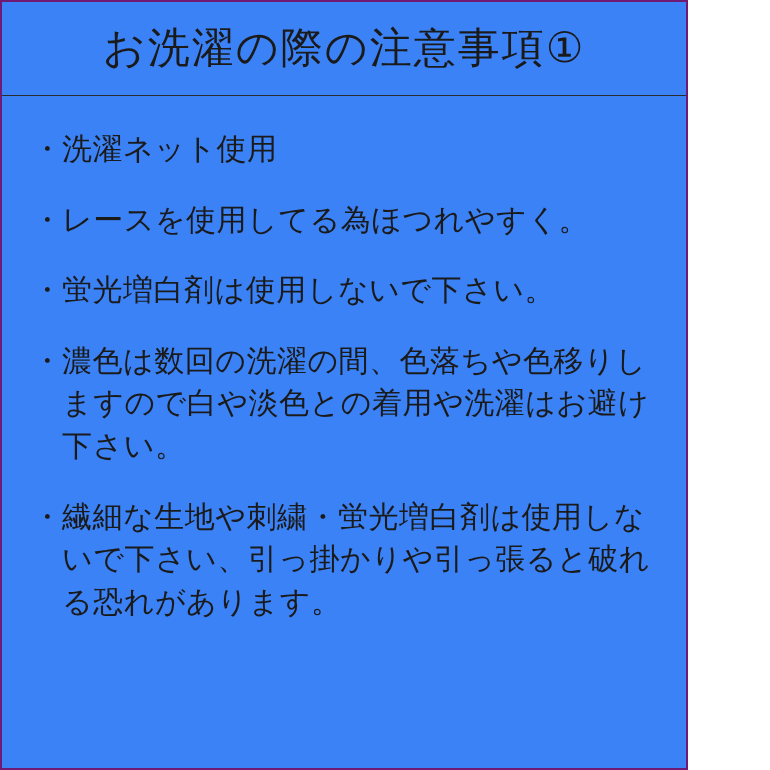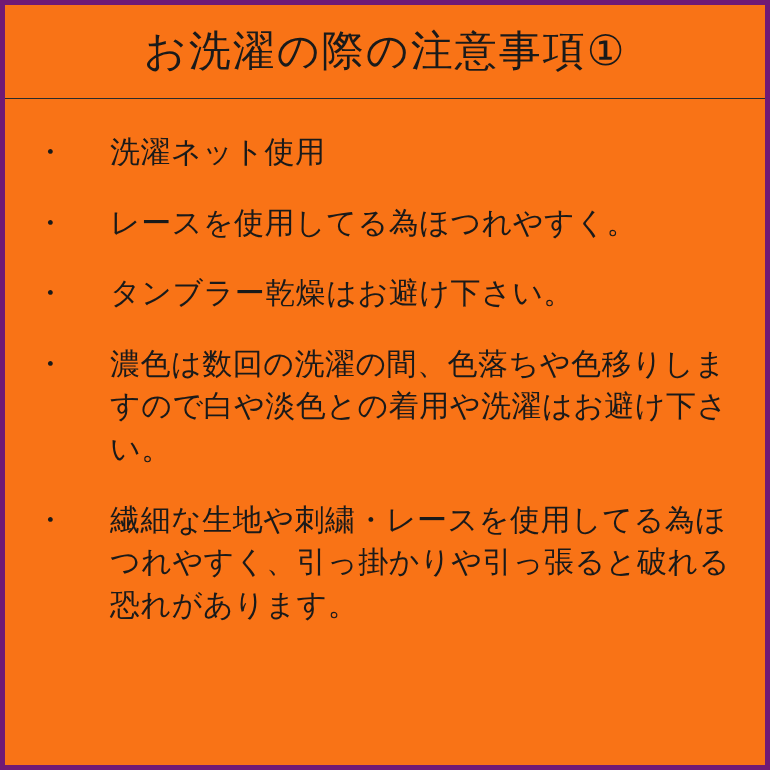--- a/index.html
+++ b/index.html
@@ -9,26 +9,26 @@
   }
   body {
     width: 770px;
     height: 770px;
     font-family: "DejaVu Sans", "Liberation Sans", sans-serif;
     color: #1a1a1a;
     overflow: hidden;
   }
   .card {
     box-sizing: border-box;
-    width: 770px;
+    width: 688px;
     height: 770px;
-    border: 5px solid #701a75;
+    border: 2px solid #701a75;
     display: flex;
     flex-direction: column;
-    background: #f97316;
+    background: #3b82f6;
   }
   .card-header {
     box-sizing: border-box;
     height: 94px;
     min-height: 94px;
     border-bottom: 1px solid #2b2b2b;
     display: flex;
     align-items: center;
     justify-content: center;
     padding: 0 20px;
@@ -63,21 +63,20 @@
     min-width: 30px;
     text-align: left;
     color: #1a1a1a;
   }
   .note-text {
     font-size: 30px;
     line-height: 1.42;
     letter-spacing: 0.5px;
     color: #1a1a1a;
     flex: 1;
-    margin-left: 45px;
   }
 </style>
 </head>
 <body>
 
 <div class="card">
 
   <div class="card-header">
     <div class="card-title">お洗濯の際の注意事項①</div>
   </div>
@@ -90,29 +89,29 @@
         <span class="note-text">洗濯ネット使用</span>
       </li>
 
       <li class="note-item">
         <span class="note-bullet">・</span>
         <span class="note-text">レースを使用してる為ほつれやすく。</span>
       </li>
 
       <li class="note-item">
         <span class="note-bullet">・</span>
-        <span class="note-text">タンブラー乾燥はお避け下さい。</span>
+        <span class="note-text">蛍光増白剤は使用しないで下さい。</span>
       </li>
 
       <li class="note-item">
         <span class="note-bullet">・</span>
         <span class="note-text">濃色は数回の洗濯の間、色落ちや色移りしますので白や淡色との着用や洗濯はお避け下さい。</span>
       </li>
 
       <li class="note-item">
         <span class="note-bullet">・</span>
-        <span class="note-text">繊細な生地や刺繍・レースを使用してる為ほつれやすく、引っ掛かりや引っ張ると破れる恐れがあります。</span>
+        <span class="note-text">繊細な生地や刺繍・蛍光増白剤は使用しないで下さい、引っ掛かりや引っ張ると破れる恐れがあります。</span>
       </li>
 
     </ul>
   </div>
 
 </div>
 
 </body></html>

